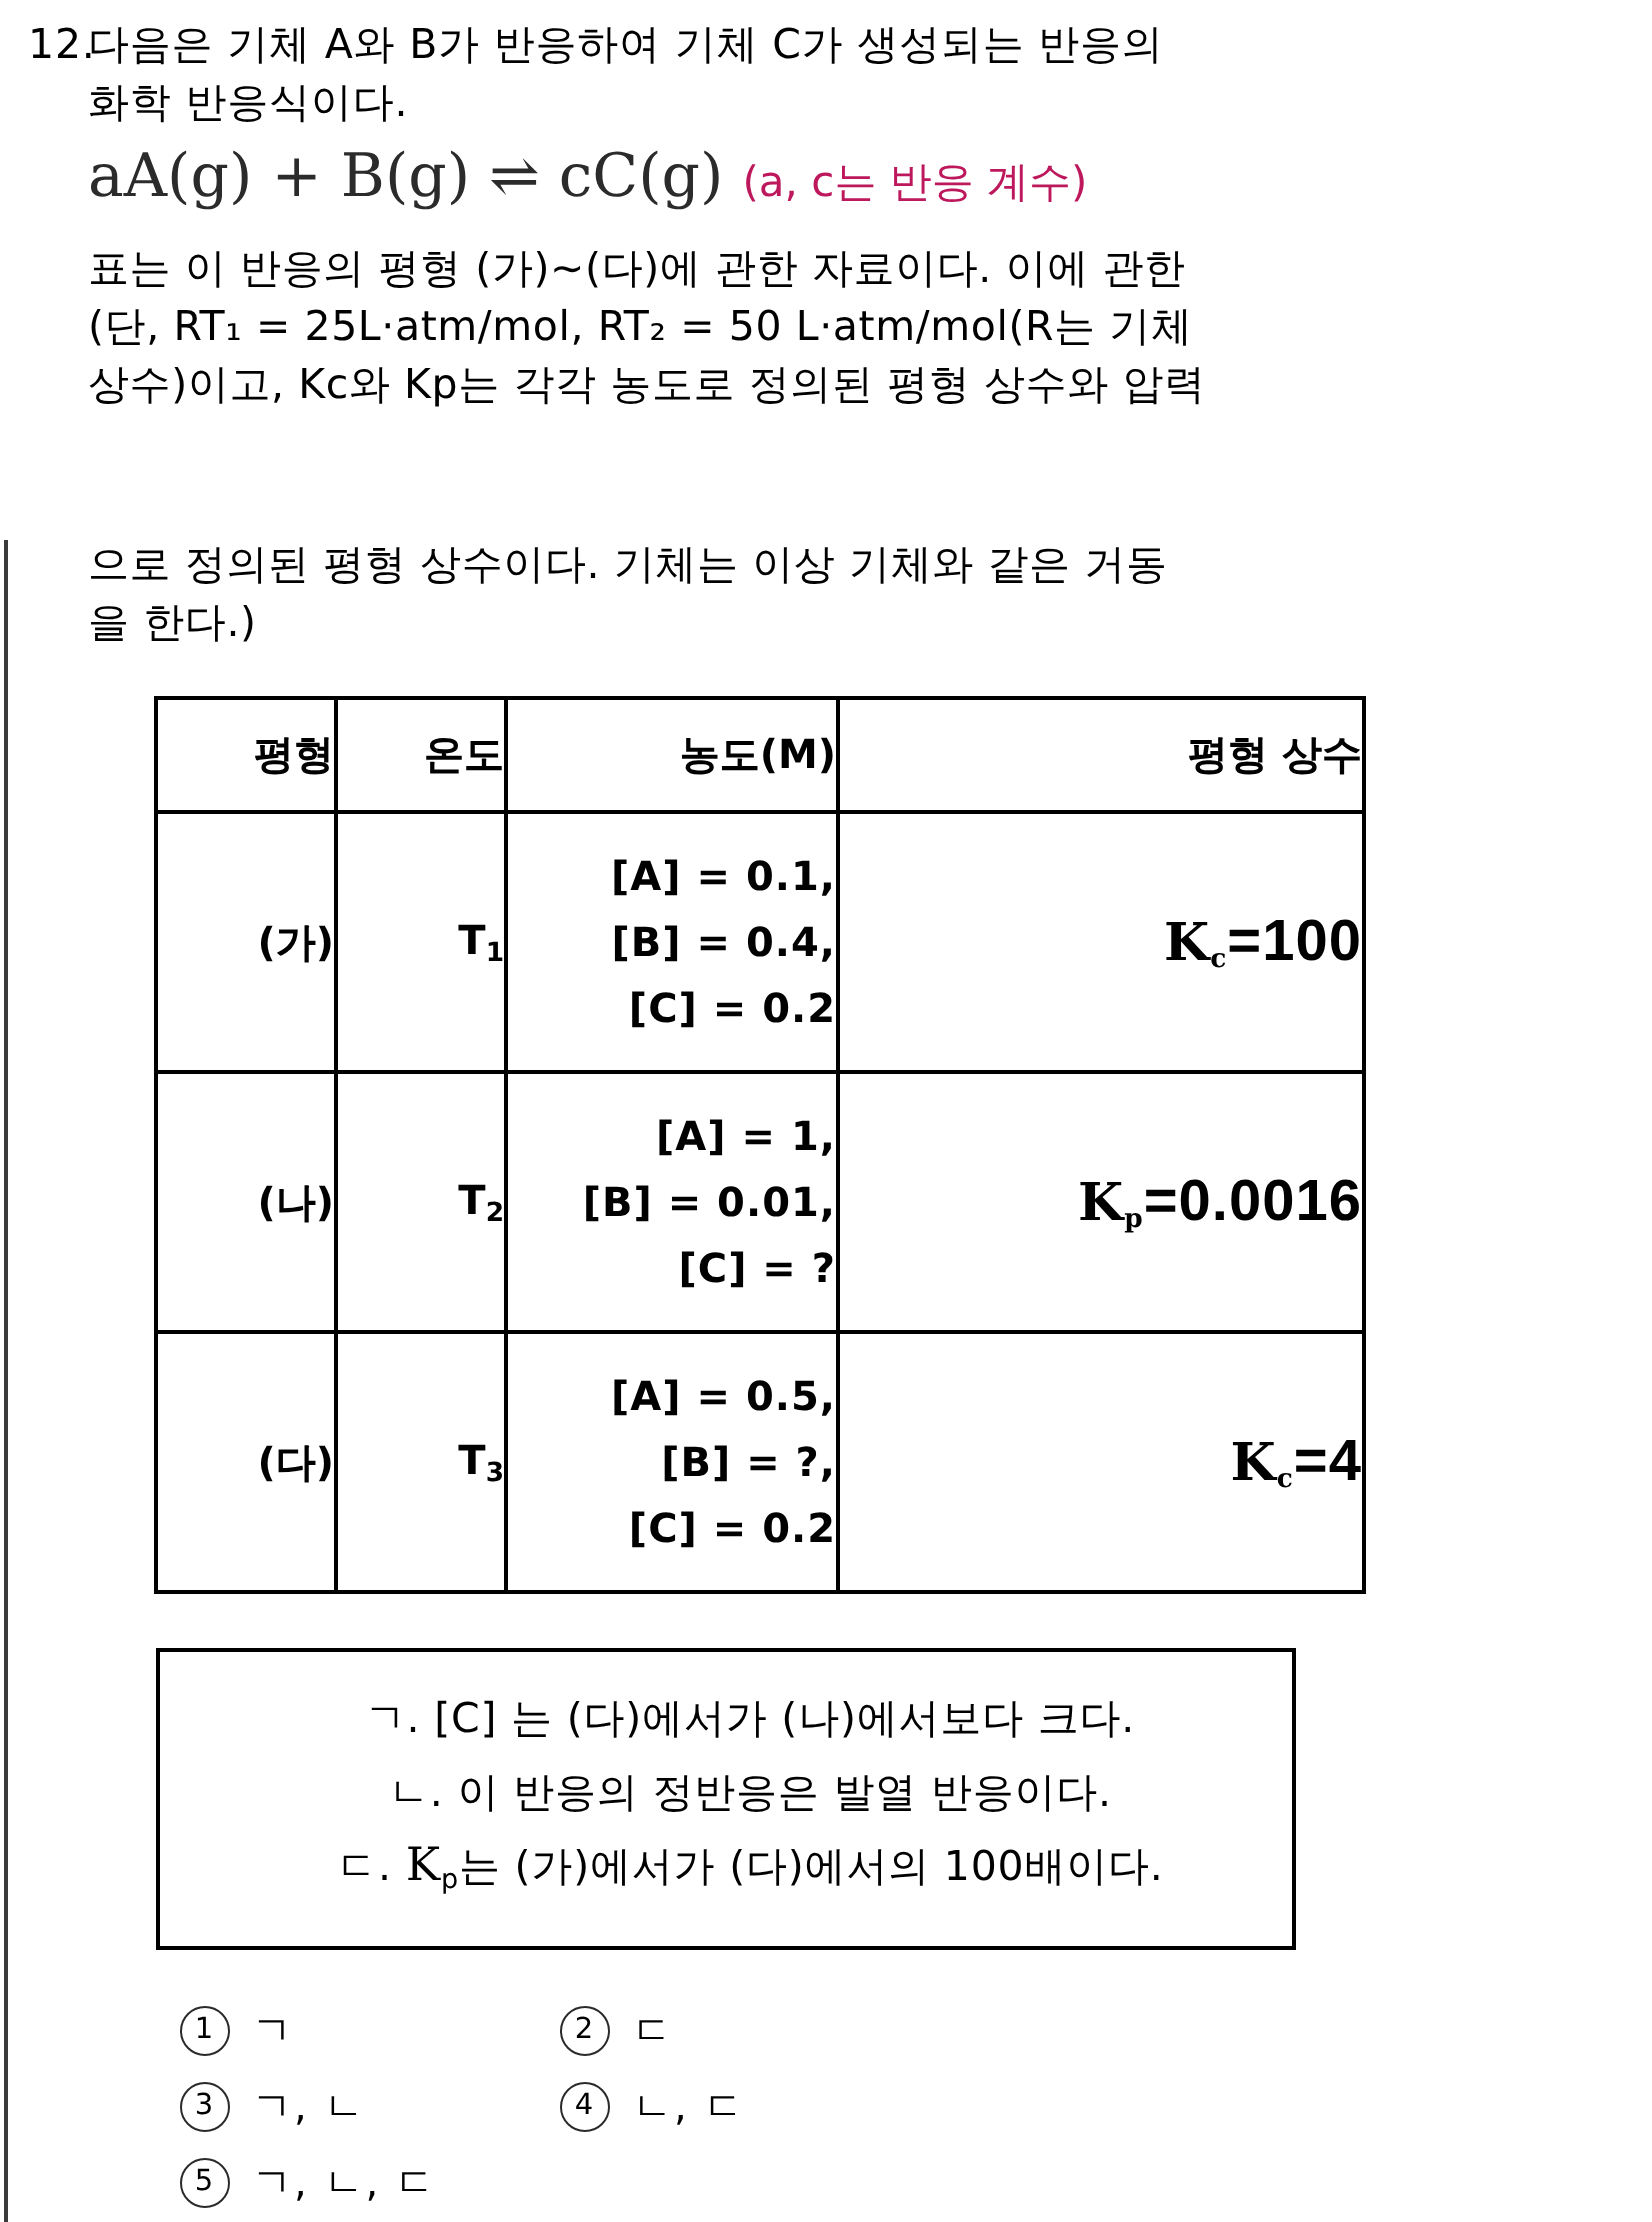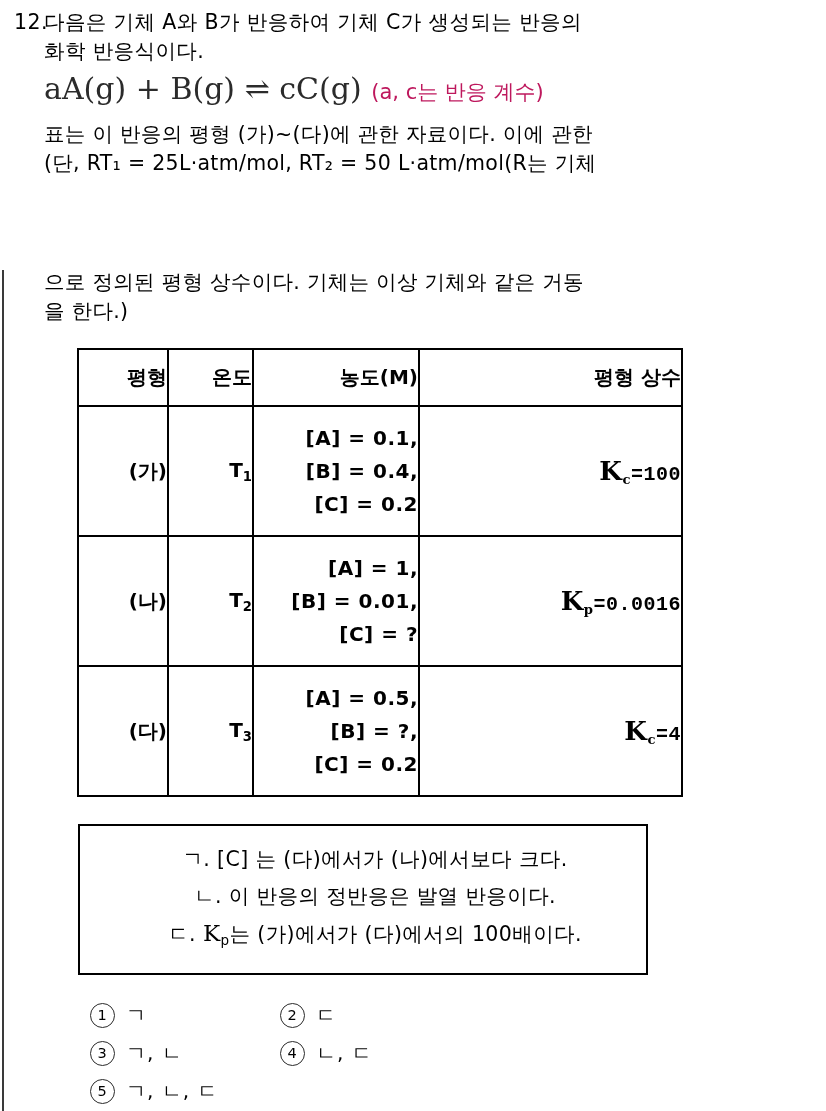--- a/index.html
+++ b/index.html
@@ -130,22 +130,22 @@
     font-family: "DejaVu Serif", "Liberation Serif", serif;
     font-weight: normal;
     font-size: 24px;
     letter-spacing: 0.5px;
   }
   .k-cell .kser {
     font-family: "DejaVu Serif", "Liberation Serif", serif;
     font-size: 26px;
   }
   .k-cell .kval {
-    font-family: Liberation Mono, monospace;
-    font-size: 20px;
+    font-family: Liberation Sans, sans-serif;
+    font-size: 29px;
   }
   .temp-cell {
     font-weight: bold;
     font-size: 21px;
   }
   .eqname-cell {
     font-weight: normal;
     font-size: 21px;
   }
 
@@ -217,20 +217,21 @@
 <div class="stem">
   <div class="stem-line"><span class="qnum">12.</span><span>다음은 기체 A와 B가 반응하여 기체 C가 생성되는 반응의</span></div>
   <div class="stem-line indent">화학 반응식이다.</div>
 </div>
 
 <div class="equation"><span class="eqmath">aA(g)</span> <span class="eqmath">+</span> <span class="eqmath">B(g)</span> <span class="eqmath">⇌</span> <span class="eqmath">cC(g)</span> <span class="note">(a, c는 반응 계수)</span></div>
 
 <div class="stem2">
   <div class="stem-line">표는 이 반응의 평형 (가)~(다)에 관한 자료이다. 이에 관한</div>
   <div class="stem-line">(단, RT₁ = 25L·atm/mol, RT₂ = 50 L·atm/mol(R는 기체</div>
+  <div class="stem-line">상수)이고, Kc와 Kp는 각각 농도로 정의된 평형 상수와 압력</div>
 </div>
 
 <div class="stem3">
   <div class="stem-line">으로 정의된 평형 상수이다. 기체는 이상 기체와 같은 거동</div>
   <div class="stem-line">을 한다.)</div>
 </div>
 
 <table class="data-table">
   <thead>
     <tr>

